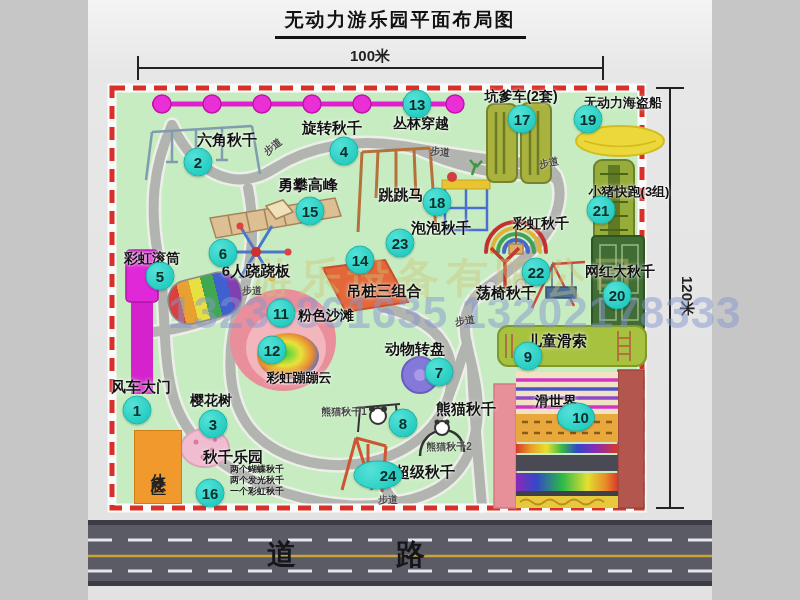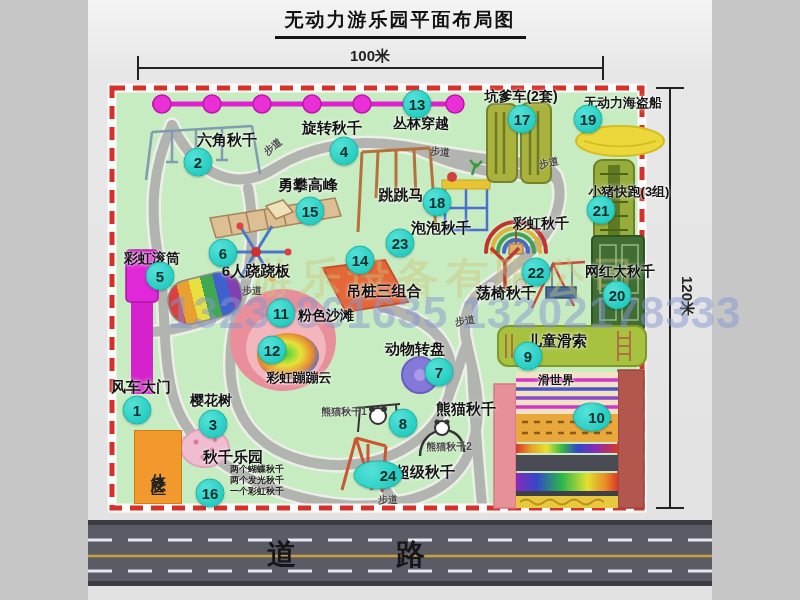--- a/index.html
+++ b/index.html
@@ -329,22 +329,22 @@
     <div class="num" style="left: 160px; top: 276px;">5</div>
     <div class="lbl" style="left: 152px; top: 259px; font-size: 14px;">彩虹滚筒</div>
     <div class="num" style="left: 223px; top: 253px;">6</div>
     <div class="lbl" style="left: 256px; top: 271px; font-size: 15px;">6人跷跷板</div>
     <div class="num" style="left: 439px; top: 372px;">7</div>
     <div class="lbl" style="left: 415px; top: 349px; font-size: 15px;">动物转盘</div>
     <div class="num" style="left: 403px; top: 423px;">8</div>
     <div class="lbl" style="left: 466px; top: 409px; font-size: 15px;">熊猫秋千</div>
     <div class="num" style="left: 528px; top: 356px;">9</div>
     <div class="lbl" style="left: 557px; top: 341px; font-size: 15px;">儿童滑索</div>
-    <div class="num" style="left: 592px; top: 417px; padding-left: 9px;">10</div>
-    <div class="lbl" style="left: 556px; top: 380px; font-size: 12px; text-align: center;">滑世界</div>
+    <div class="num" style="left: 576px; top: 417px; padding-left: 9px;">10</div>
+    <div class="lbl" style="left: 556px; top: 402px; font-size: 14px; text-align: center;">滑世界</div>
     <div class="num" style="left: 281px; top: 313px;">11</div>
     <div class="lbl" style="left: 326px; top: 316px; font-size: 14px;">粉色沙滩</div>
     <div class="num" style="left: 272px; top: 350px;">12</div>
     <div class="lbl" style="left: 299px; top: 378px; font-size: 13px; text-align: center;">彩虹蹦蹦云</div>
     <div class="num" style="left: 417px; top: 104px;">13</div>
     <div class="lbl" style="left: 421px; top: 124px; font-size: 14px;">丛林穿越</div>
     <div class="num" style="left: 360px; top: 260px;">14</div>
     <div class="lbl" style="left: 384px; top: 291px; font-size: 15px;">吊桩三组合</div>
     <div class="num" style="left: 310px; top: 211px;">15</div>
     <div class="lbl" style="left: 308px; top: 185px; font-size: 15px;">勇攀高峰</div>

